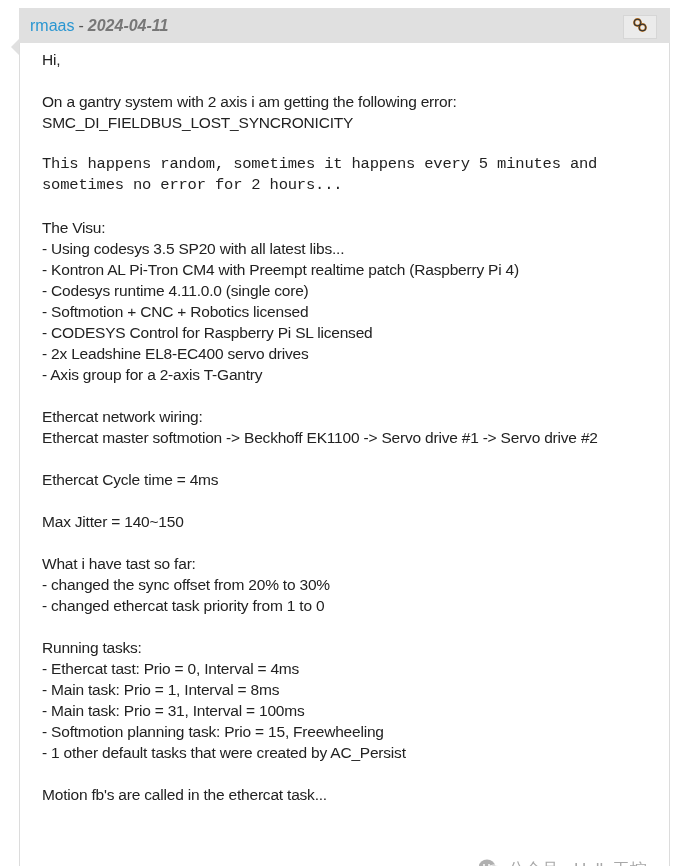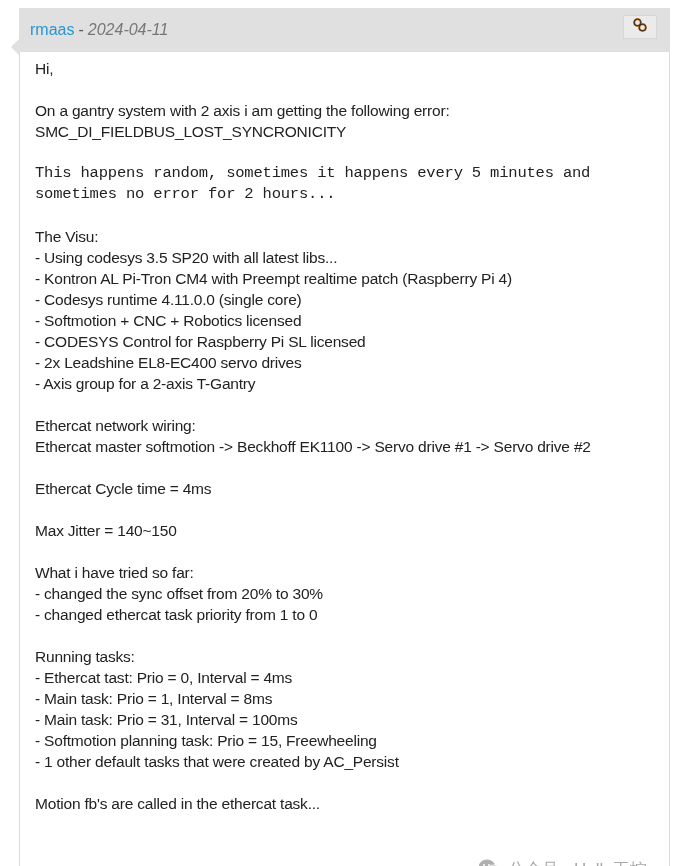--- a/index.html
+++ b/index.html
@@ -13,21 +13,21 @@
     }
     .post {
       position: absolute;
       left: 19px;
       top: 8px;
       width: 651px;
       height: 900px;
     }
     .post-header {
       position: relative;
-      height: 44px;
+      height: 35px;
       background: #e0e0e0;
       display: flex;
       align-items: center;
       padding-left: 11px;
       box-sizing: border-box;
     }
     .pointer {
       position: absolute;
       left: -8px;
       top: 31px;
@@ -45,20 +45,21 @@
     }
     .sep {
       color: #555;
       font-size: 16px;
       margin: 0 4px;
     }
     .date {
       color: #777777;
       font-size: 16px;
       font-style: italic;
+      font-weight: bold;
     }
     .permalink-btn {
       position: absolute;
       right: 13px;
       top: 7px;
       width: 34px;
       height: 24px;
       background: #ebebeb;
       border: 1px solid #d6d6d6;
       box-sizing: border-box;
@@ -69,21 +70,21 @@
     }
     .post-body {
       border-left: 1px solid #dcdcdc;
       border-right: 1px solid #dcdcdc;
       padding: 6px 6px 0 6px;
       background: #fff;
       height: 860px;
       box-sizing: border-box;
     }
     .para {
-      margin: 0 0 21px 9px;
+      margin: 0 0 21px 16px;
       font-size: 15.5px;
       line-height: 21px;
       color: #222;
       letter-spacing: -0.2px;
     }
     .para .line { display: block; white-space: nowrap; }
     .para .line.wrap { white-space: normal; font-family: Liberation Mono, monospace; }
     .watermark {
       position: absolute;
       left: 478px;
@@ -143,21 +144,21 @@
       <span class="line">Ethercat network wiring:</span>
       <span class="line">Ethercat master softmotion -&gt; Beckhoff EK1100 -&gt; Servo drive #1 -&gt; Servo drive #2</span>
     </p>
     <p class="para">
       <span class="line">Ethercat Cycle time = 4ms</span>
     </p>
     <p class="para">
       <span class="line">Max Jitter = 140~150</span>
     </p>
     <p class="para">
-      <span class="line">What i have tried so far:</span>
+      <span class="line">What i have tast so far:</span>
       <span class="line">- changed the sync offset from 20% to 30%</span>
       <span class="line">- changed ethercat task priority from 1 to 0</span>
     </p>
     <p class="para">
       <span class="line">Running tasks:</span>
       <span class="line">- Ethercat tast: Prio = 0, Interval = 4ms</span>
       <span class="line">- Main task: Prio = 1, Interval = 8ms</span>
       <span class="line">- Main task: Prio = 31, Interval = 100ms</span>
       <span class="line">- Softmotion planning task: Prio = 15, Freewheeling</span>
       <span class="line">- 1 other default tasks that were created by AC_Persist</span>

